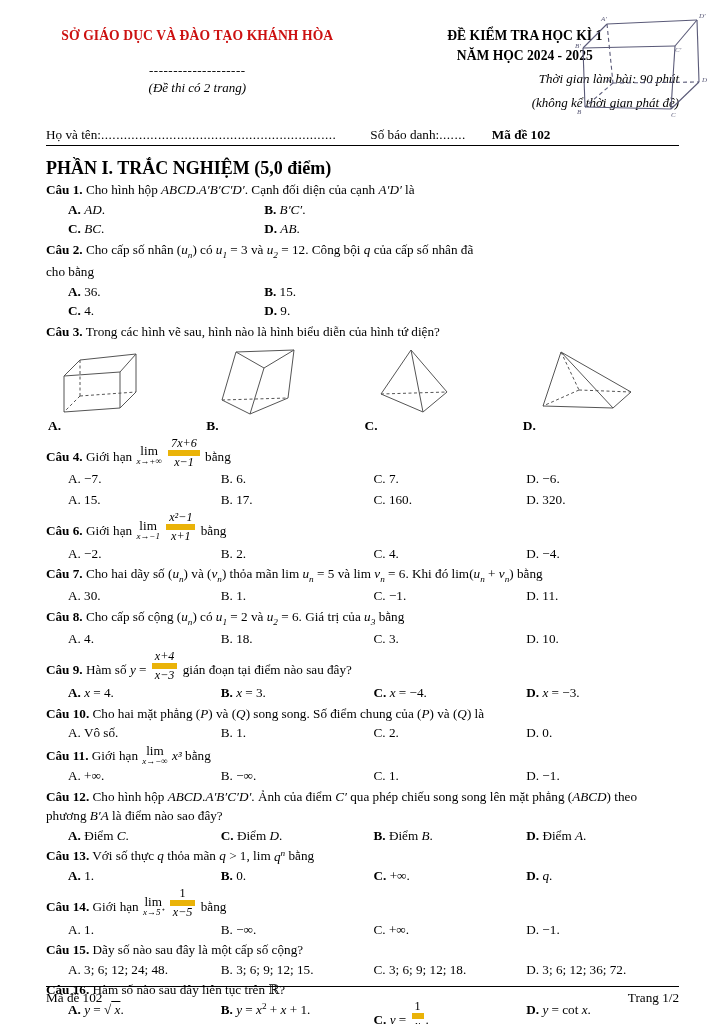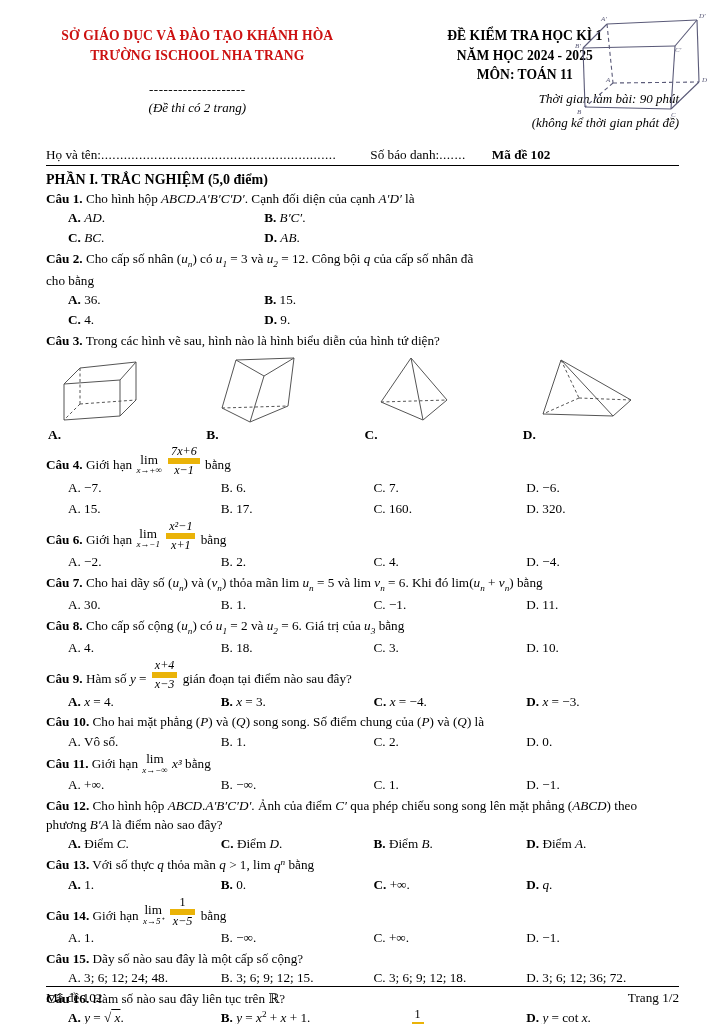--- a/index.html
+++ b/index.html
@@ -33,21 +33,21 @@
   .namerow {
     display: flex; align-items: baseline; margin-top: 15px;
     border-bottom: 1.1px solid #000; padding-bottom: 2px;
   }
   .name-field { white-space: nowrap; }
   .dots { overflow: hidden; white-space: nowrap; letter-spacing: .5px; flex: 0 1 auto; }
   .sbd { white-space: nowrap; margin-left: 34px; }
   .macode { font-weight: bold; margin-left: 26px; white-space: nowrap; }
 
   
-  .section-title { font-weight: bold; font-size: 14px; margin-top: 6px; }
+  .section-title { font-weight: bold; font-size: 18px; margin-top: 12px; }
 
   
   .q { margin-top: 1px; line-height: 1.46; }
   .q-stem { text-indent: 0; }
   .q-label { font-weight: bold; }
   .opts { display: flex; margin-left: 22px; line-height: 1.5; }
   .opt { flex: 0 0 25%; white-space: nowrap; }
   .opt b { font-weight: bold; }
   .mi { font-style: italic; font-family: "Liberation Serif", serif; }
 
@@ -79,28 +79,26 @@
   }
 </style>
 </head>
 <body>
 
 <div class="page">
 
   <div class="header">
     <div class="hdr-left">
       <div class="school-line">SỞ GIÁO DỤC VÀ ĐÀO TẠO KHÁNH HÒA</div>
-      <div class="school-line">TRƯỜNG ISCHOOL NHA TRANG</div>
       <div class="dashes">--------------------</div>
       <div class="ital">(Đề thi có 2 trang)</div>
     </div>
     <div class="hdr-right">
       <div class="exam-line">ĐỀ KIỂM TRA HỌC KÌ 1</div>
       <div class="exam-line">NĂM HỌC 2024 - 2025</div>
-      <div class="exam-line">MÔN: TOÁN 11</div>
       <div class="ital">Thời gian làm bài: 90 phút</div>
       <div class="ital">(không kể thời gian phát đề)</div>
     </div>
   </div>
 
   <div class="namerow">
     <span class="name-field">Họ và tên:</span>
     <span class="dots">..............................................................</span>
     <span class="sbd">Số báo danh:</span>
     <span class="dots">.......</span>

